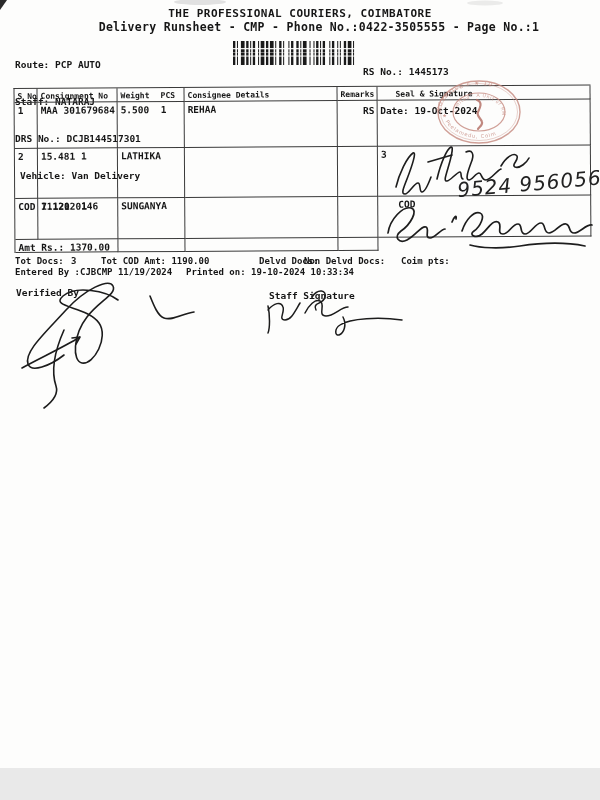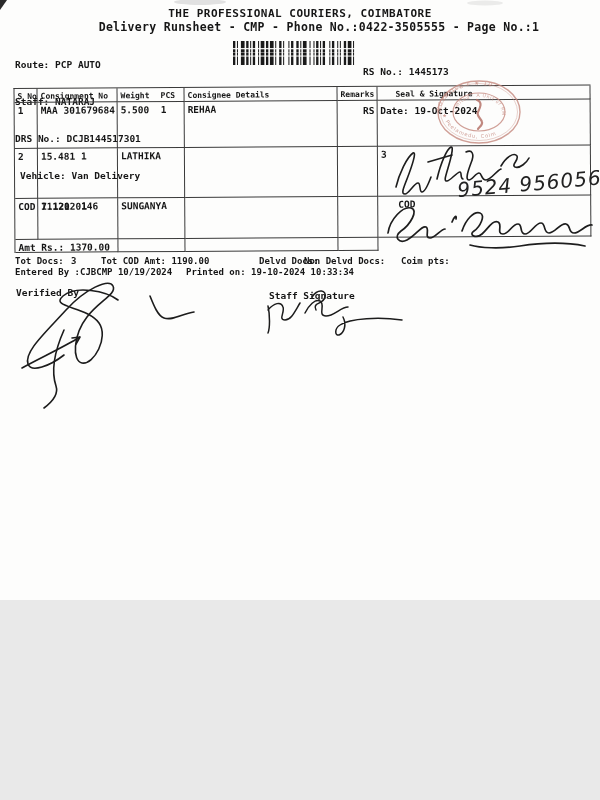--- a/index.html
+++ b/index.html
@@ -1,17 +1,17 @@
 <!DOCTYPE html>
 <html><head>
 <meta charset="utf-8">
 <style>
   html,body{margin:0;padding:0;}
   body{width:600px;height:800px;background:#e9e9e9;font-family:"DejaVu Sans Mono","Liberation Mono",monospace;}
-  .sheet{position:relative;width:600px;height:600px;background:#fdfdfc;overflow:hidden;color:#161616;}
+  .sheet{position:relative;width:600px;height:768px;background:#fdfdfc;overflow:hidden;color:#161616;}
   .t1{position:absolute;top:7px;left:0;width:600px;text-align:center;font-size:11px;font-weight:bold;letter-spacing:.5px;}
   .t2{position:absolute;top:20px;left:0;width:600px;text-align:center;font-size:11.5px;font-weight:bold;letter-spacing:.3px;margin-left:19px;}
   .infoL{position:absolute;left:15px;top:34px;font-size:9.5px;font-weight:bold;line-height:12.4px;white-space:pre;}
   .infoL .ind{padding-left:5px;}
   .infoR{position:absolute;left:363px;top:39px;font-size:9.5px;font-weight:bold;line-height:13px;white-space:pre;}
   .tablewrap{position:absolute;left:14px;top:88px;transform:rotate(-0.35deg);transform-origin:0 50%;}
   .rstable{display:grid;grid-template-columns:23px 80px 67px 153px 40px 213px;grid-template-rows:14px 46px 50px 41px 13px;border-top:1px solid #3a3a3a;border-left:1px solid #3a3a3a;width:576px;background:transparent;}
   .cell{border-right:1px solid #3a3a3a;border-bottom:1px solid #3a3a3a;padding:2px 2px 0 3px;font-size:9.5px;font-weight:bold;overflow:visible;white-space:nowrap;}
   .hcell{font-size:8px;padding-top:3px;}
   .wp{display:flex;}
@@ -132,21 +132,21 @@
     </div>
   </div>
 
   <div class="totals">
     <span style="left:15px;top:256px;">Tot Docs:</span>
     <span style="left:71px;top:256px;">3</span>
     <span style="left:101px;top:256px;">Tot COD Amt: 1190.00</span>
     <span style="left:259px;top:256px;">Delvd Docs:</span>
     <span style="left:304px;top:256px;">Non Delvd Docs:</span>
     <span style="left:401px;top:256px;">Coim pts:</span>
-    <span style="left:15px;top:267px;">Entered By :CJBCMP 10/19/2024</span>
+    <span style="left:15px;top:267px;">Entered By :CJBCMP 11/19/2024</span>
     <span style="left:186px;top:267px;">Printed on: 19-10-2024 10:33:34</span>
   </div>
 
   <div class="lbl" style="left:16px;top:287px;">Verified By</div>
   <div class="lbl" style="left:269px;top:290px;">Staff Signature</div>
 
   <svg class="overlay" width="600" height="800" viewBox="0 0 600 800">
 
     <polygon points="0,0 7,0 0,10" fill="#2a2a2a"></polygon>
     <ellipse cx="200" cy="2" rx="26" ry="3" fill="#9a9a9a" opacity=".28"></ellipse>

